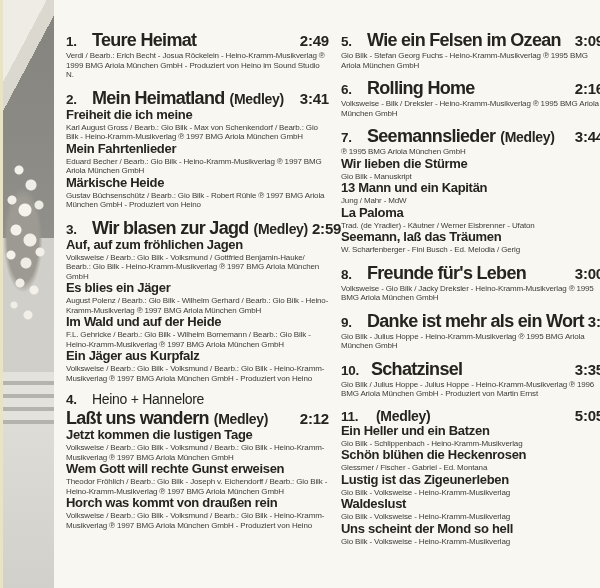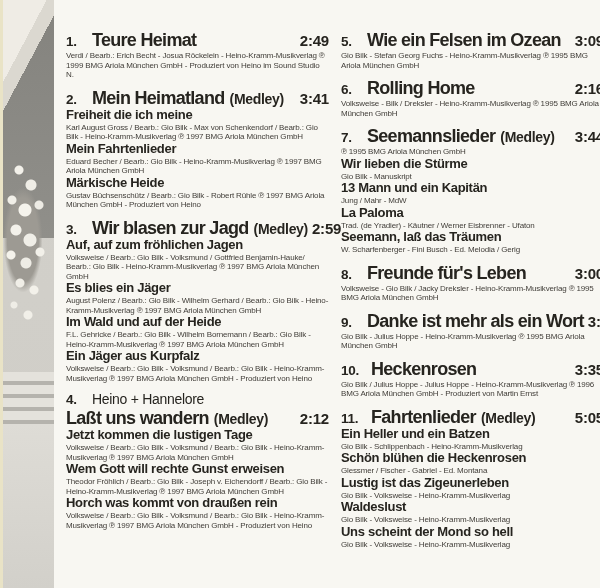--- a/index.html
+++ b/index.html
@@ -227,30 +227,29 @@
         <span class="no">9.</span>
         <span class="title">Danke ist mehr als ein Wort</span>
         <span class="time">3:33</span>
       </div>
       <p class="credits">Gio Bilk - Julius Hoppe - Heino-Kramm-Musikverlag ℗ 1995 BMG Ariola München GmbH</p>
     </section>
 
     <section class="track">
       <div class="track-head">
         <span class="no wide">10.</span>
-        <span class="title">Heckenrosen</span>
+        <span class="title">Schatzinsel</span>
         <span class="time">3:35</span>
       </div>
       <p class="credits">Gio Bilk / Julius Hoppe - Julius Hoppe - Heino-Kramm-Musikverlag ℗ 1996 BMG Ariola München GmbH - Produziert von Martin Ernst</p>
     </section>
 
     <section class="track">
       <div class="track-head">
         <span class="no wide">11.</span>
-        <span class="title">Fahrtenlieder</span>
         <span class="medley">(Medley)</span>
         <span class="time">5:05</span>
       </div>
       <div class="sub">
         <p class="sub-title">Ein Heller und ein Batzen</p>
         <p class="credits">Gio Bilk - Schlippenbach - Heino-Kramm-Musikverlag</p>
       </div>
       <div class="sub">
         <p class="sub-title">Schön blühen die Heckenrosen</p>
         <p class="credits">Glessmer / Fischer - Gabriel - Ed. Montana</p>

